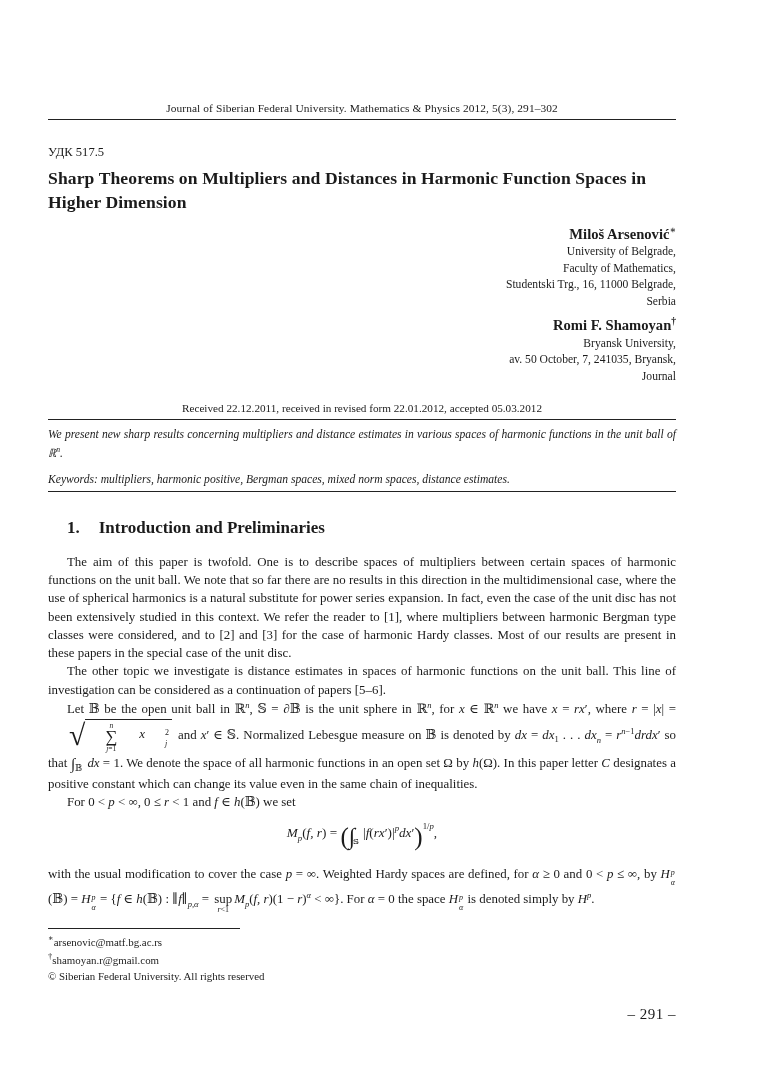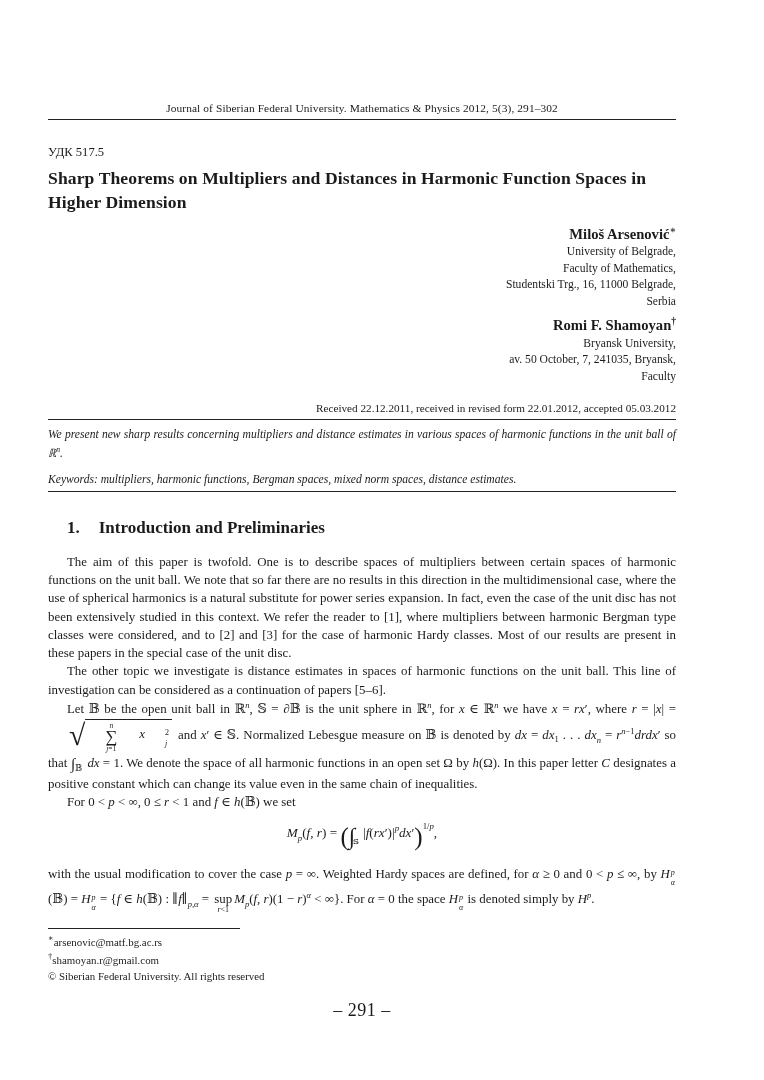--- a/index.html
+++ b/index.html
@@ -12,21 +12,21 @@
   .rule{border-top:1px solid #222;margin-top:5px;}
 
   .udc{margin-top:25px;font-size:12.6px;}
   .title{margin-top:7px;font-size:17.6px;font-weight:700;line-height:1.36;letter-spacing:0.1px;}
 
   .authors{margin-top:9px;text-align:right;}
   .aname{font-size:14.6px;font-weight:700;margin-top:5px;line-height:1.35;}
   .amark{font-size:9.5px;}
   .aff{font-size:11.6px;line-height:1.42;}
 
-  .received{margin-top:17px;text-align:right;font-size:11.2px;}
+  .received{margin-top:17px;text-align:center;font-size:11.2px;}
   .abstract{margin-top:7px;font-size:11.6px;font-style:italic;text-align:justify;line-height:1.45;}
   .keywords{margin-top:10px;font-size:11.6px;font-style:italic;}
 
   .section{margin-top:26px;font-size:17px;font-weight:700;margin-left:19px;}
   .sectitle{margin-left:19px;}
 
   .bodytext{margin-top:15px;font-size:12.9px;line-height:1.42;}
   .para{text-align:justify;}
   .indent{text-indent:19px;}
   .equation{text-align:center;margin:8px 0 10px;font-size:13.2px;}
@@ -53,21 +53,21 @@
   .bigp{font-size:1.9em;vertical-align:-0.33em;}
   .bigint{font-size:1.75em;vertical-align:-0.3em;}
   .bigintlim{font-size:0.62em;vertical-align:-0.85em;margin:0 4px 0 -2px;}
   .expo{font-size:0.66em;vertical-align:0.95em;margin-top:40px;}
   .inlint{font-size:1.2em;vertical-align:-0.12em;}
   .inlintlim{vertical-align:-0.5em;margin-right:2px;}
 
   .footnotes{margin-top:13px;font-size:10.9px;line-height:1.5;}
   .fnrule{width:192px;border-top:1px solid #222;margin-bottom:3px;}
   .fn sup{font-size:8.5px;}
-  .pagenum{margin-top:16px;text-align:center;font-size:18px;letter-spacing:0.5px;}
+  .pagenum{margin-top:22px;text-align:right;font-size:15px;letter-spacing:0.5px;}
 </style>
 </head>
 <body>
 
 <div class="page">
 
   <div class="jheader">Journal of Siberian Federal University. Mathematics &amp; Physics 2012, 5(3), 291–302</div>
   <div class="rule"></div>
 
   <div class="udc">УДК 517.5</div>
@@ -76,28 +76,28 @@
 
   <div class="authors">
     <div class="aname"><span>Miloš Arsenović</span><sup class="amark">∗</sup></div>
     <div class="aff">University of Belgrade,</div>
     <div class="aff">Faculty of Mathematics,</div>
     <div class="aff">Studentski Trg., 16, 11000 Belgrade,</div>
     <div class="aff">Serbia</div>
     <div class="aname"><span>Romi F. Shamoyan</span><sup class="amark">†</sup></div>
     <div class="aff">Bryansk University,</div>
     <div class="aff">av. 50 October, 7, 241035, Bryansk,</div>
-    <div class="aff">Faculty</div>
+    <div class="aff">Journal</div>
   </div>
 
   <div class="received">Received 22.12.2011, received in revised form 22.01.2012, accepted 05.03.2012</div>
   <div class="rule"></div>
 
   <div class="abstract">We present new sharp results concerning multipliers and distance estimates in various spaces of harmonic functions in the unit ball of ℝ<sup><i>n</i></sup>.</div>
-  <div class="keywords">Keywords: multipliers, harmonic functions, Bergman spaces, mixed norm spaces, distance estimates.</div>
+  <div class="keywords">Keywords: multipliers, harmonic positive, Bergman spaces, mixed norm spaces, distance estimates.</div>
   <div class="rule"></div>
 
   <h2 class="section"><span class="secnum">1.</span><span class="sectitle">Introduction and Preliminaries</span></h2>
 
   <div class="bodytext">
     <p class="para indent">The aim of this paper is twofold. One is to describe spaces of multipliers between certain spaces of harmonic functions on the unit ball. We note that so far there are no results in this direction in the multidimensional case, where the use of spherical harmonics is a natural substitute for power series expansion. In fact, even the case of the unit disc has not been extensively studied in this context. We refer the reader to [1], where multipliers between harmonic Bergman type classes were considered, and to [2] and [3] for the case of harmonic Hardy classes. Most of our results are present in these papers in the special case of the unit disc.</p>
     <p class="para indent">The other topic we investigate is distance estimates in spaces of harmonic functions on the unit ball. This line of investigation can be considered as a continuation of papers [5–6].</p>
     <p class="para indent">Let 𝔹 be the open unit ball in ℝ<sup><i>n</i></sup>, 𝕊 = ∂𝔹 is the unit sphere in ℝ<sup><i>n</i></sup>, for <i>x</i> ∈ ℝ<sup><i>n</i></sup> we have <i>x</i> = <i>rx</i>′, where <i>r</i> = |<i>x</i>| = <span class="sqrt">
           <span class="radical">√</span>
           <span class="radicand">

